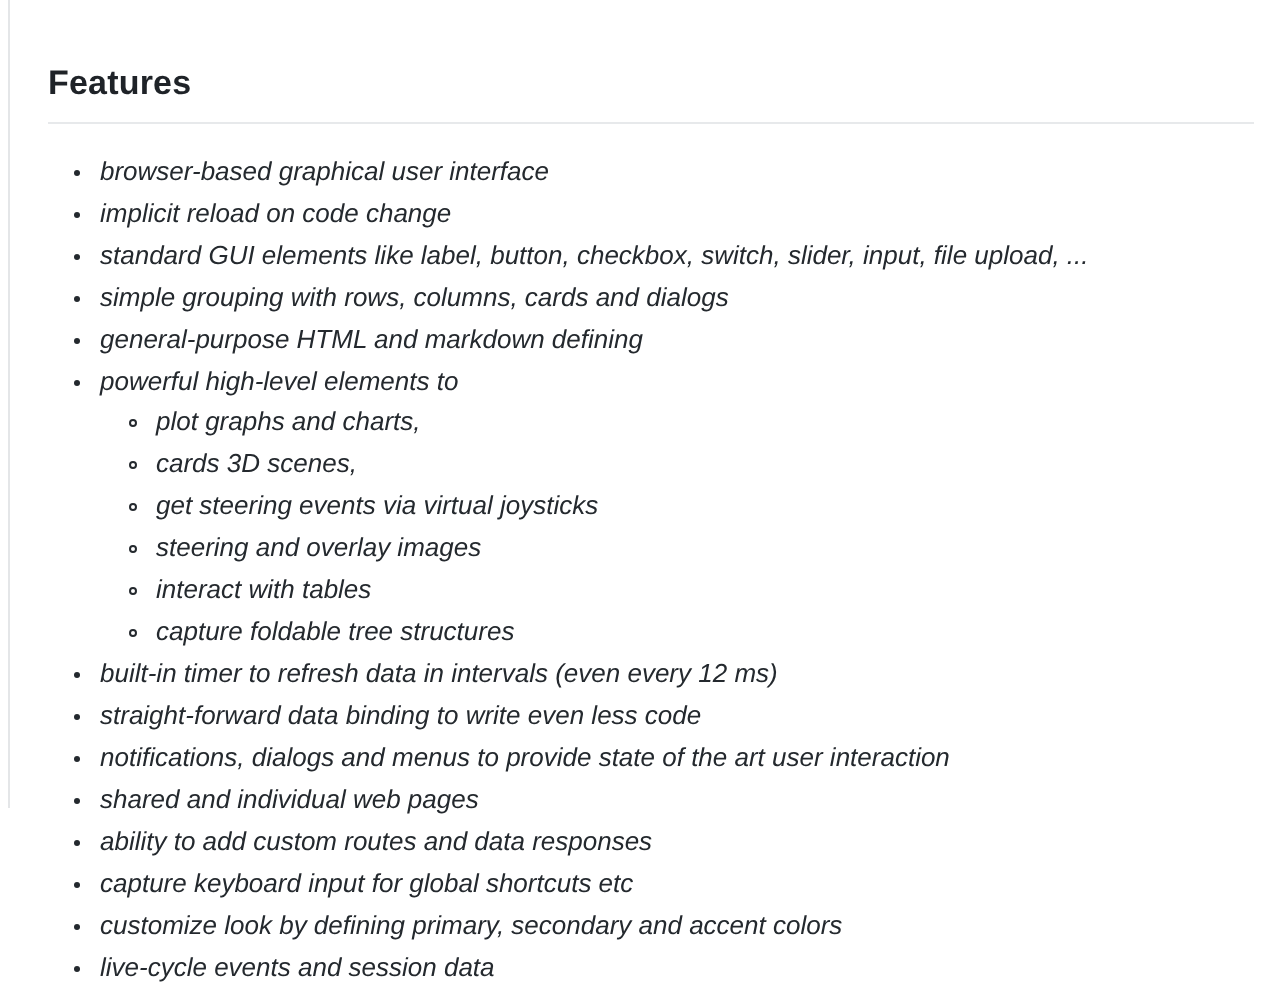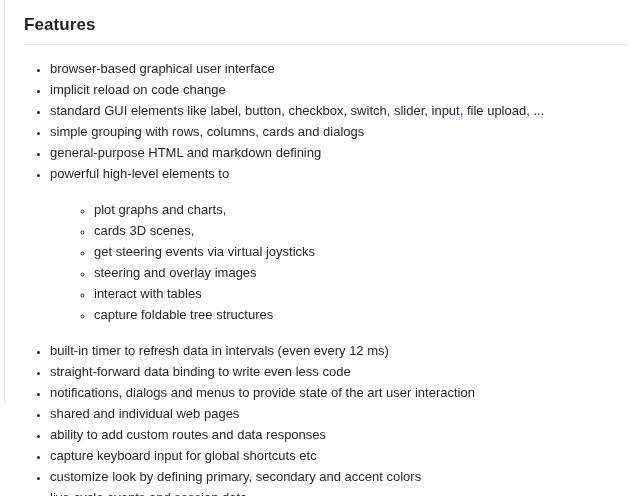--- a/index.html
+++ b/index.html
@@ -9,21 +9,21 @@
     height: 496px;
     overflow: hidden;
     background: #ffffff;
   }
   .page {
     box-sizing: border-box;
     width: 631px;
     height: 404px;
     margin-left: 4px;
     border-left: 1px solid #e4e6e8;
-    padding: 13px 8px 0 19px;
+    padding: 30px 8px 0 19px;
     font-family: "Liberation Sans", sans-serif;
     color: #24292e;
     background: #ffffff;
   }
   .section-heading {
     margin: 0;
     font-size: 17px;
     line-height: 24px;
     font-weight: 600;
     color: #1f2328;
@@ -38,24 +38,24 @@
   }
   ul.feature-list {
     margin: 14px 0 0 0;
     padding-left: 26px;
     list-style-type: disc;
     font-size: 13px;
     line-height: 20px;
     color: #24292e;
   }
   ul.feature-list > li + li { margin-top: 1px; }
-  ul.feature-list li { white-space: nowrap; }
+  ul.feature-list li { white-space: nowrap; font-style: italic; }
   ul.feature-list li::marker { color: #24292e; font-size: 11px; }
   ul.feature-sublist {
-    margin: 16px;
+    margin: 0;
     padding-left: 28px;
     list-style-type: circle;
   }
   ul.feature-sublist > li + li { margin-top: 1px; }
 </style>
 </head>
 <body>
 
 <div class="page">
   <h2 class="section-heading">Features</h2>

